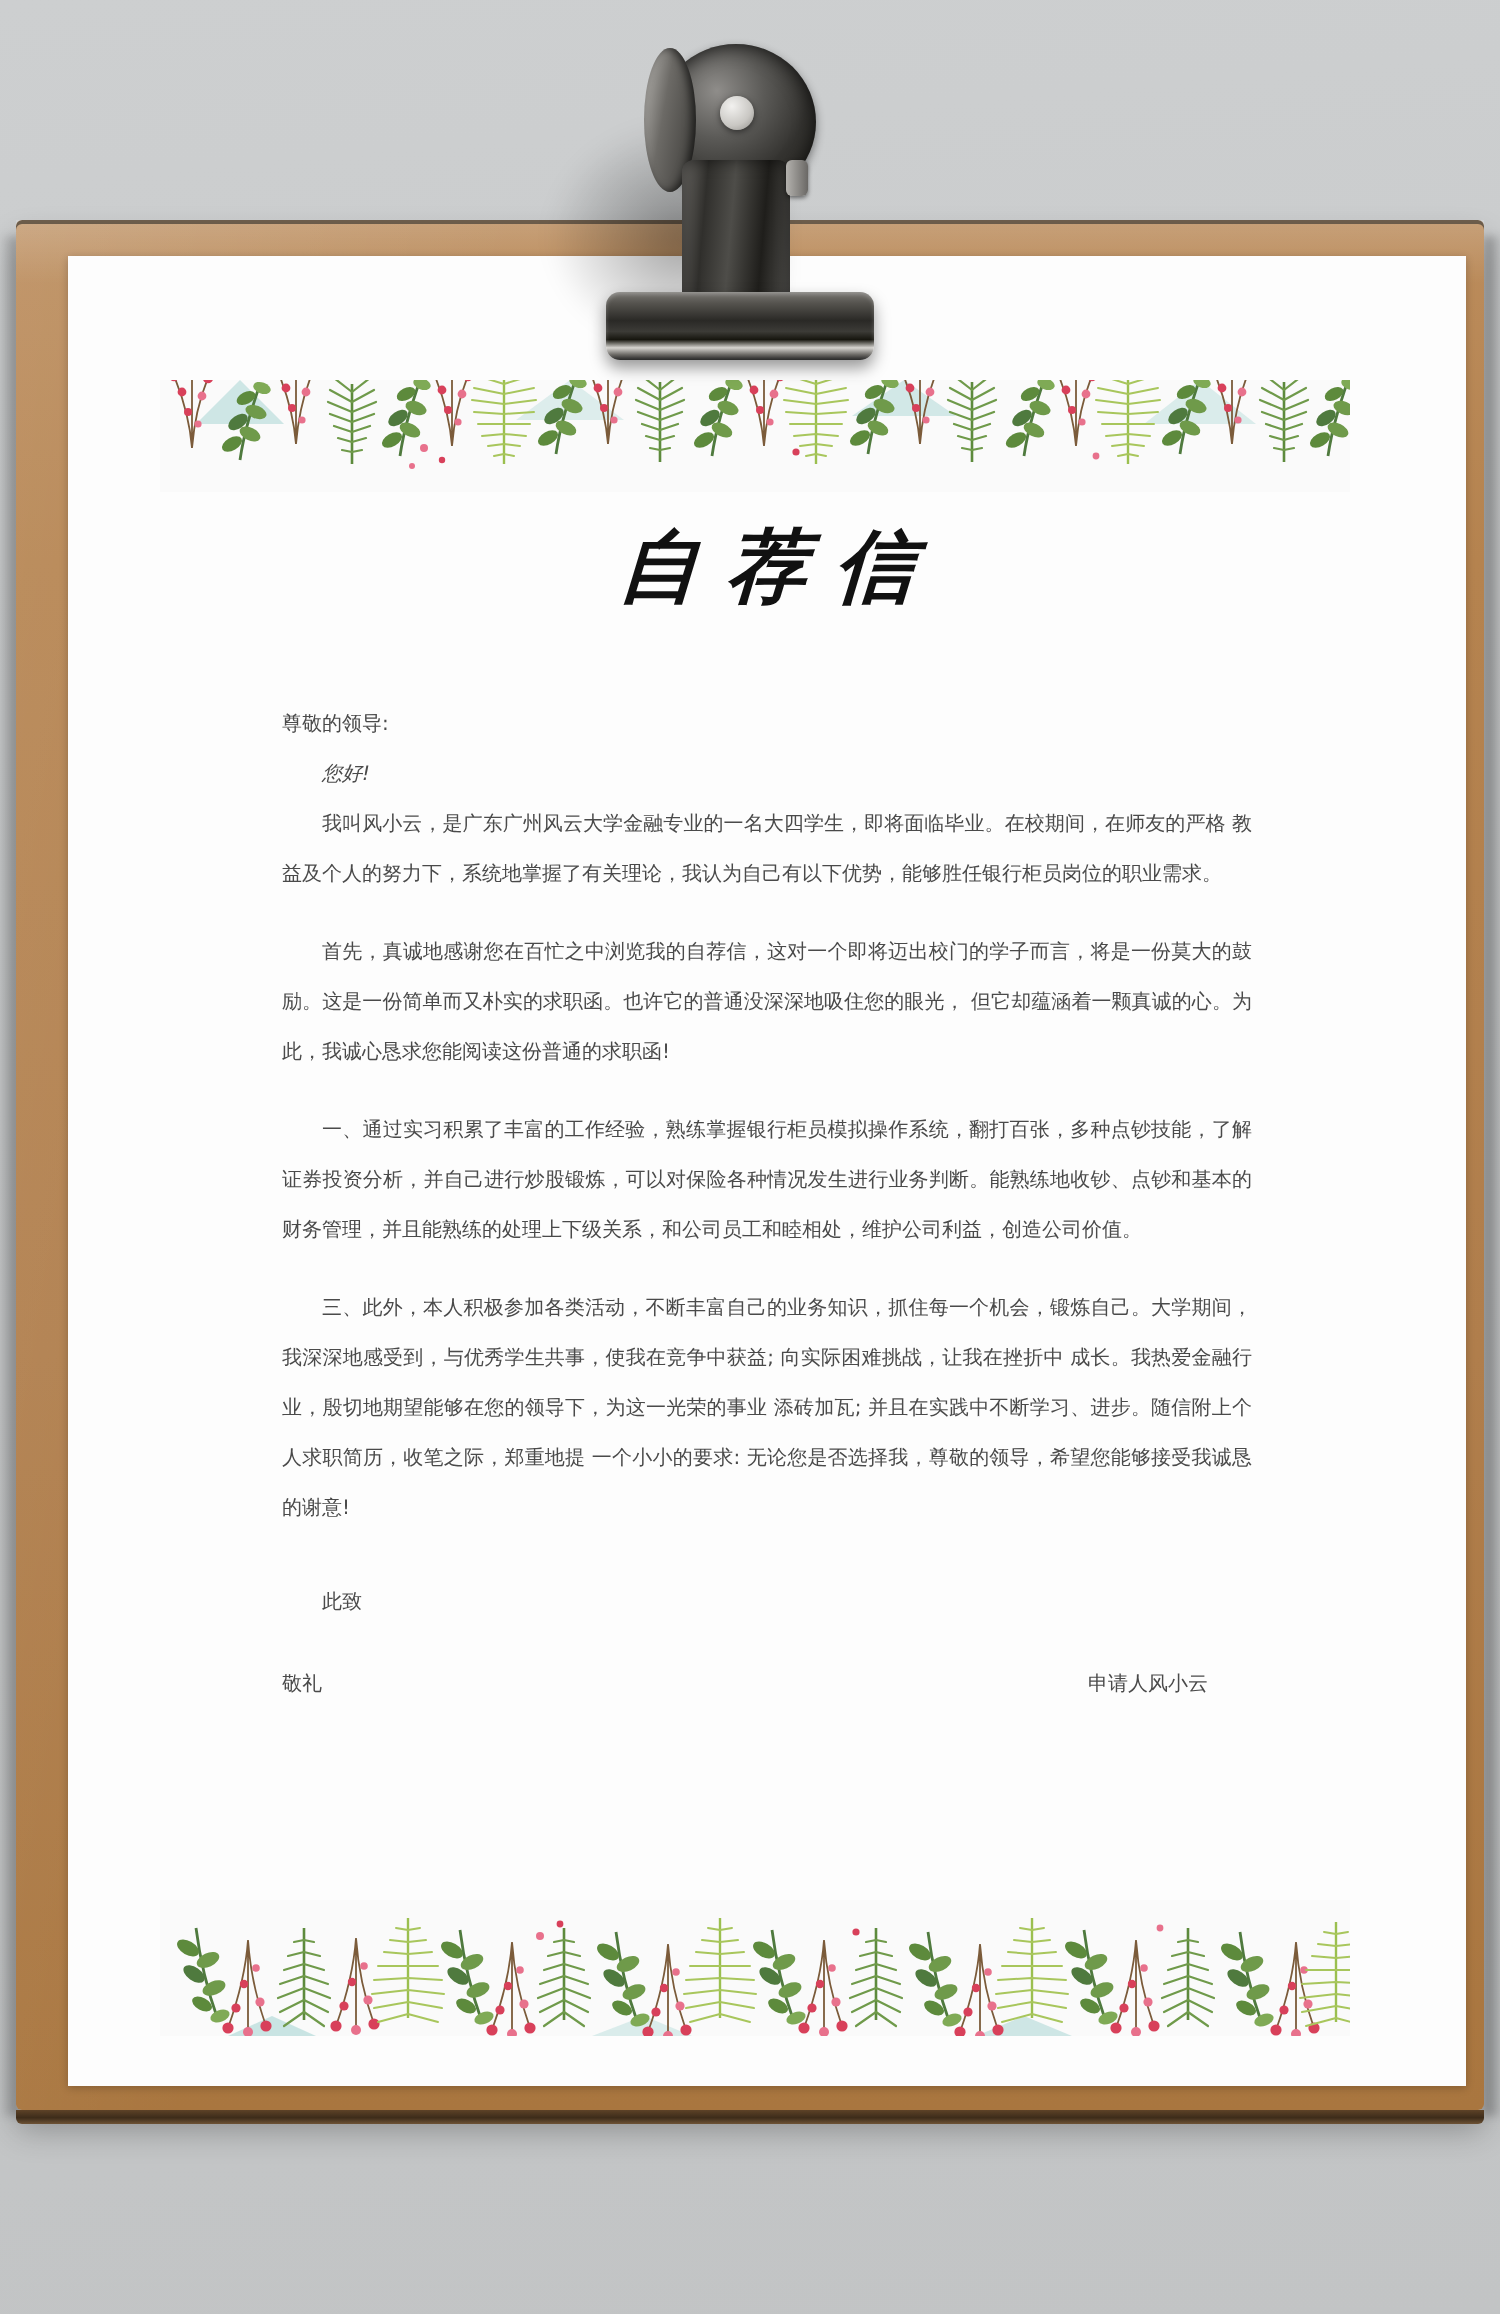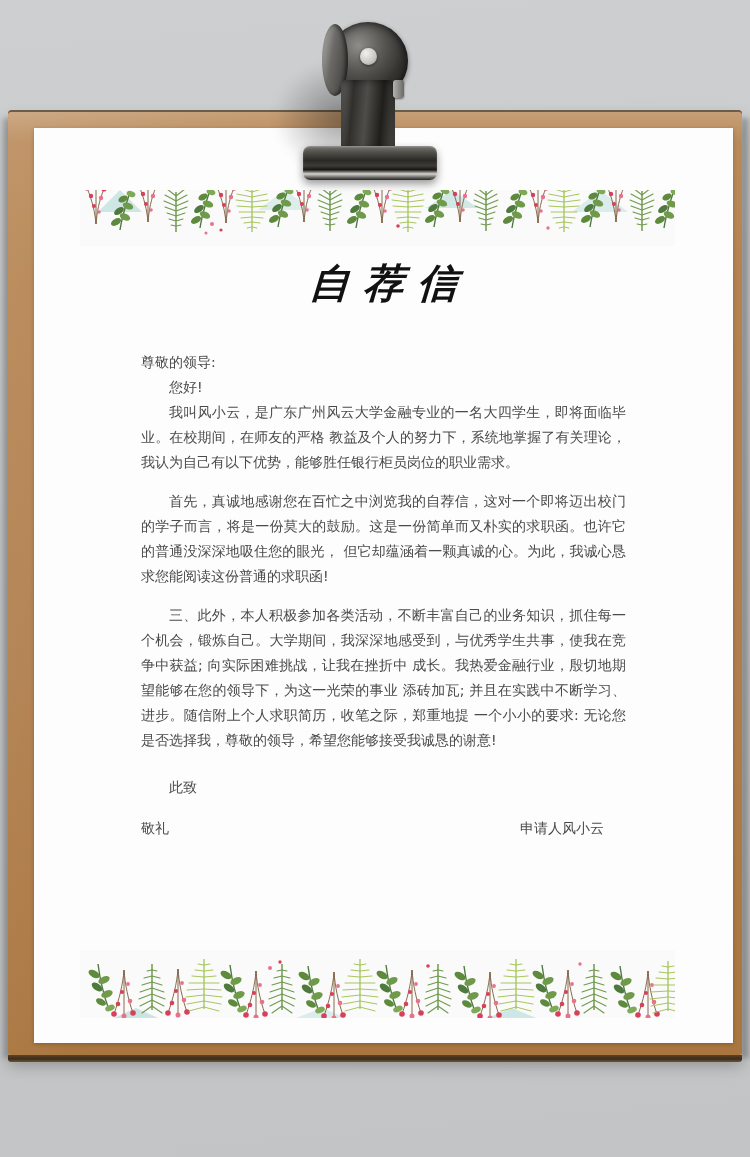--- a/index.html
+++ b/index.html
@@ -106,28 +106,28 @@
     transform: skewX(-3deg);
   }
 
   
   .letter {
     position: absolute;
     left: 107px;
     top: 222px;
     width: 485px;
     color: #4a4a4a;
-    font-size: 14px;
+    font-size: 10px;
     line-height: 25px;
     text-align: justify;
     text-justify: inter-ideograph;
   }
   .letter p { margin: 0 0 14px 0; }
   .p-salutation { margin-bottom: 0 !important; }
-  .p-greeting   { text-indent: 2em; margin-bottom: 0 !important; }
+  .p-greeting   { text-indent: 2em; margin-bottom: 0 !important; font-style: italic; }
   .p-indent     { text-indent: 2em; }
   .p-tight      { margin-bottom: 11px; }
 
   .closing-1 {
     text-indent: 2em;
     margin: 22px 0 16px 0 !important;
   }
   .closing-row{
     display:flex;
     justify-content:space-between;
@@ -366,20 +366,21 @@
         </svg>
       </div>
 
       <div class="title">自荐信</div>
 
       <div class="letter">
         <p class="p-salutation">尊敬的领导:</p>
         <p class="p-greeting">您好!</p>
         <p class="p-indent">我叫风小云，是广东广州风云大学金融专业的一名大四学生，即将面临毕业。在校期间，在师友的严格 教益及个人的努力下，系统地掌握了有关理论，我认为自己有以下优势，能够胜任银行柜员岗位的职业需求。</p>
         <p class="p-indent">首先，真诚地感谢您在百忙之中浏览我的自荐信，这对一个即将迈出校门的学子而言，将是一份莫大的鼓励。这是一份简单而又朴实的求职函。也许它的普通没深深地吸住您的眼光， 但它却蕴涵着一颗真诚的心。为此，我诚心恳求您能阅读这份普通的求职函!</p>
+        <p class="p-indent">一、通过实习积累了丰富的工作经验，熟练掌握银行柜员模拟操作系统，翻打百张，多种点钞技能，了解证券投资分析，并自己进行炒股锻炼，可以对保险各种情况发生进行业务判断。能熟练地收钞、点钞和基本的财务管理，并且能熟练的处理上下级关系，和公司员工和睦相处，维护公司利益，创造公司价值。</p>
         <p class="p-indent p-tight">三、此外，本人积极参加各类活动，不断丰富自己的业务知识，抓住每一个机会，锻炼自己。大学期间，我深深地感受到，与优秀学生共事，使我在竞争中获益; 向实际困难挑战，让我在挫折中 成长。我热爱金融行业，殷切地期望能够在您的领导下，为这一光荣的事业 添砖加瓦; 并且在实践中不断学习、进步。随信附上个人求职简历，收笔之际，郑重地提 一个小小的要求: 无论您是否选择我，尊敬的领导，希望您能够接受我诚恳的谢意!</p>
 
         <p class="closing-1">此致</p>
         <div class="closing-row">
           <span>敬礼</span>
           <span class="closing-sign">申请人风小云</span>
         </div>
       </div>
 
       <div class="deco deco-bottom">

